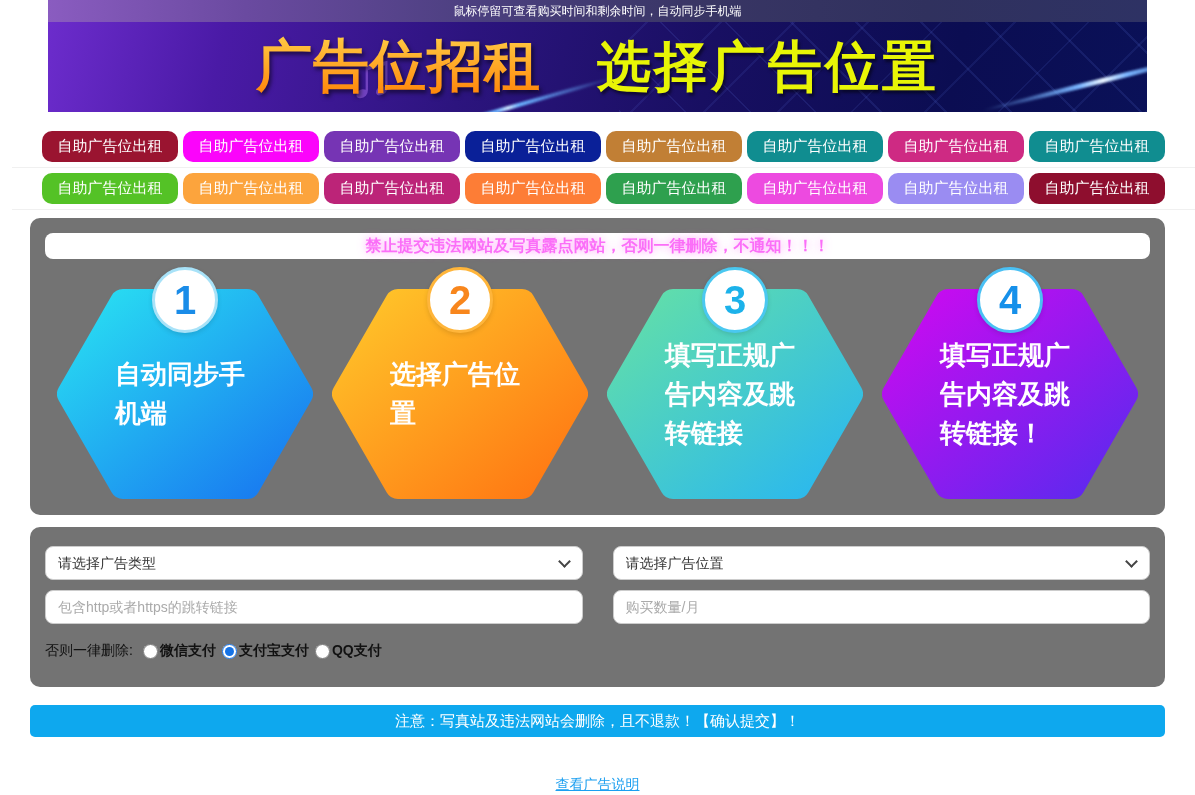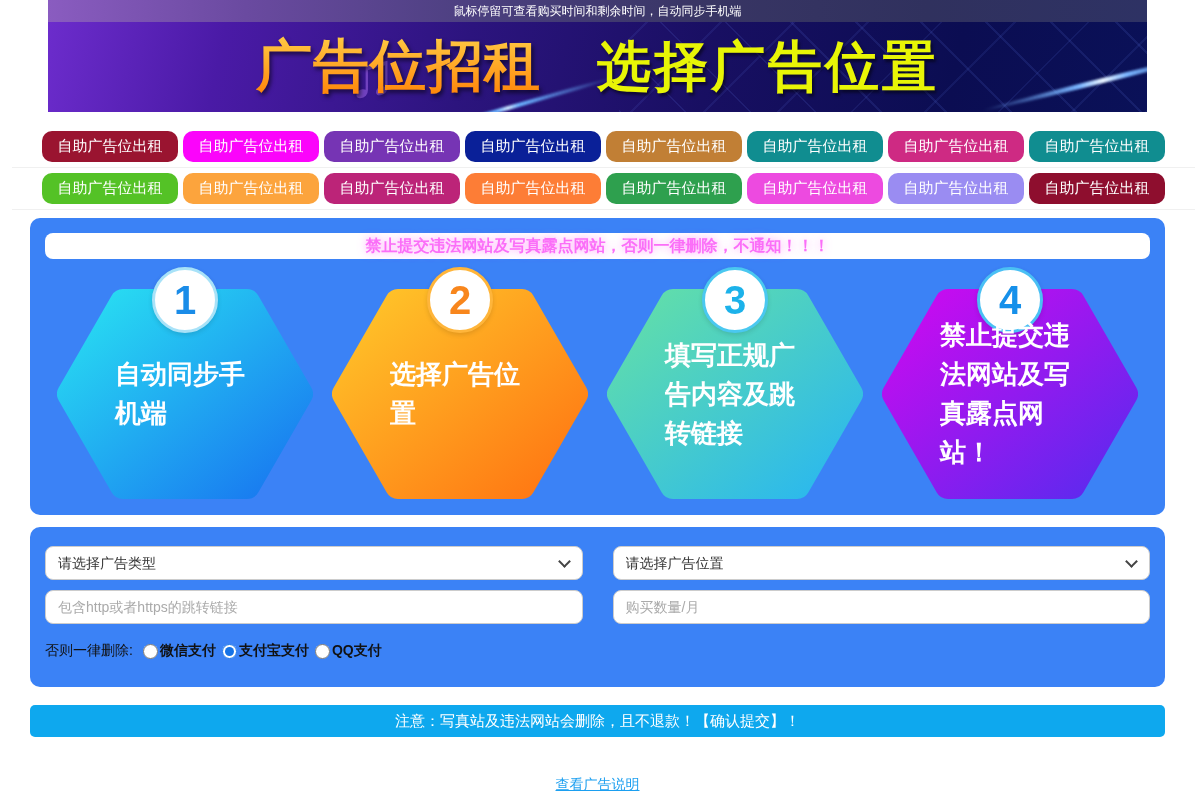--- a/index.html
+++ b/index.html
@@ -43,21 +43,21 @@
 
   
   .btn-row { padding:5px 30px; border-bottom:1px solid #f0f0f0; display:flex; justify-content:space-between;margin-left:12px; }
   .btn-row.first { margin-top:14px; }
   .ad-btn {
     width:136px; height:31px; border:none; border-radius:10px; color:#fff; font-size:15px;
     font-family:inherit; display:flex; align-items:center; justify-content:center; cursor:pointer;
   }
 
   
-  .panel { margin:0 30px; background:#3b82f6; border-radius:10px; }
+  .panel { margin:0 30px; background:#737373; border-radius:10px; }
   .steps-panel { margin-top:8px; padding:15px 15px 10px; }
   .notice-bar {
     background:#fff; border-radius:8px; height:26px; display:flex; align-items:center; justify-content:center;
     font-size:16px; font-weight:bold; margin-bottom:8px;
   }
   .notice-bar span { text-shadow:0 0 8px rgba(255,120,250,.7); }
 
   .steps { display:flex; justify-content:space-between; padding:0 12px; }
   .step { position:relative; width:256px; height:238px; }
   .hex { position:absolute; top:22px; left:0; }
@@ -198,21 +198,21 @@
               <linearGradient id="hexg-3" x1="0" y1="0" x2="1" y2="1">
                 <stop offset="0" stop-color="#cc0af0"></stop>
                 <stop offset="1" stop-color="#5a2aee"></stop>
               </linearGradient>
             </defs>
           <polygon points="66,13 190,13 243,105 190,197 66,197 13,105" fill="url(#hexg-3)" stroke="url(#hexg-3)" stroke-width="26" stroke-linejoin="round"></polygon>
         </svg>
         <div class="circle" style="color: rgb(22, 144, 234); border-color: rgb(74, 192, 244);">
             <span>4</span>
           </div>
-        <div class="step-text">禁止提交违法网站及写真露点网站！</div>
+        <div class="step-text">填写正规广告内容及跳转链接！</div>
       </div>
 
     </div>
   </section>
 
   <section class="panel form-panel">
     <div class="select-wrap">
       <select>
         <option>请选择广告类型</option>
       </select>

